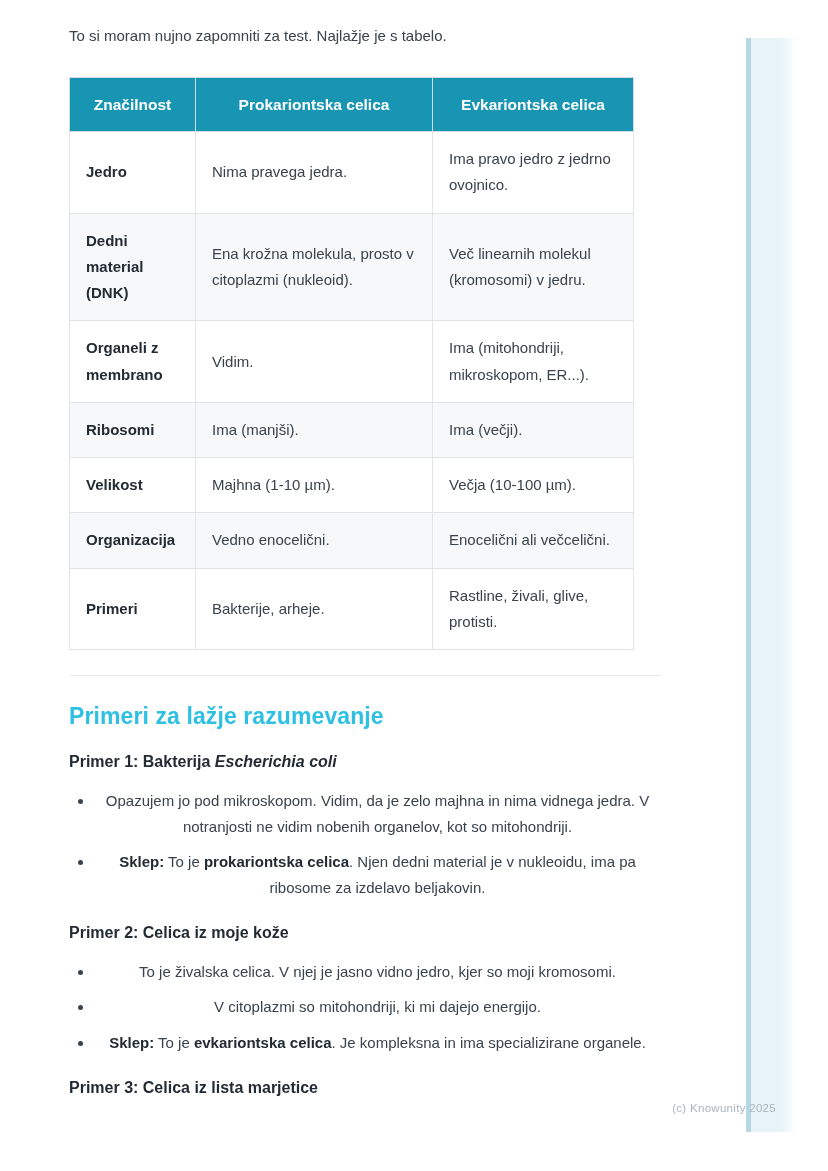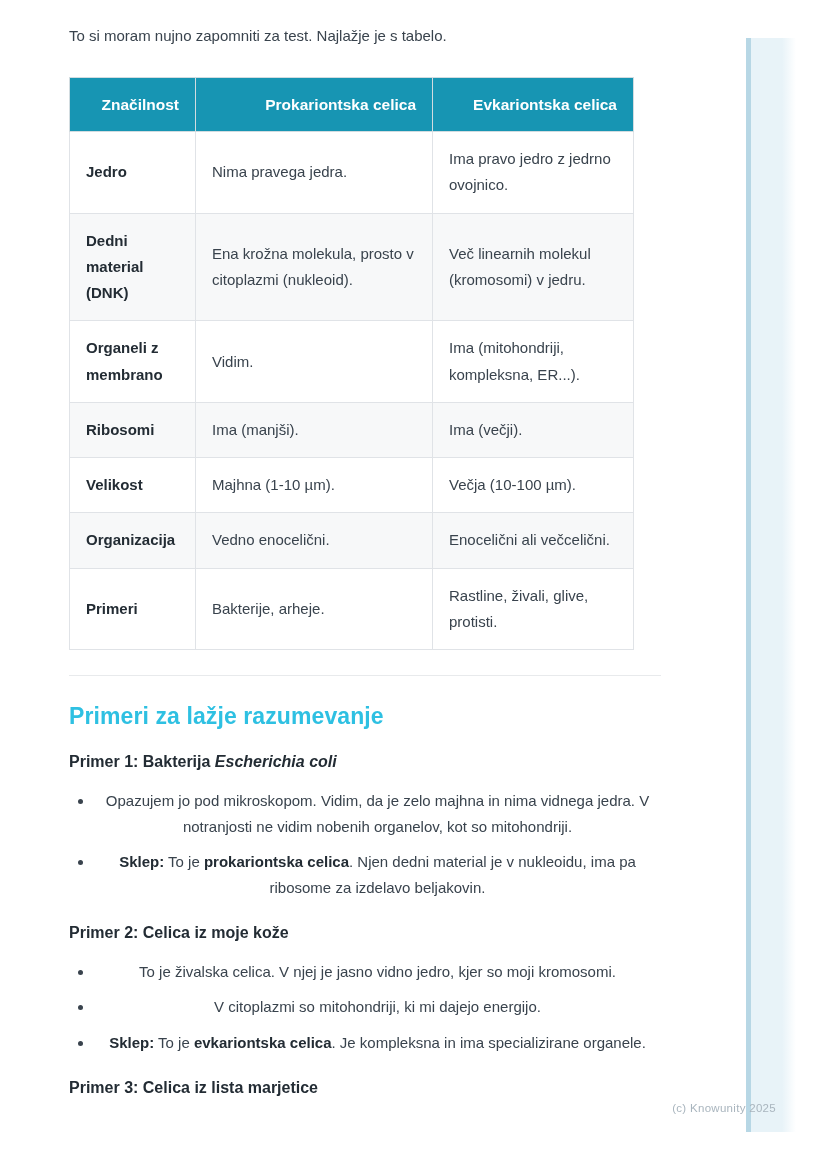--- a/index.html
+++ b/index.html
@@ -20,21 +20,21 @@
     -webkit-font-smoothing:antialiased;
   }
   .content{position:absolute;left:69px;top:26px;width:592px;}
   .intro{margin:0 0 31px;font-size:15px;line-height:1.3;color:var(--text);}
   table.cmp{width:564px;border-collapse:collapse;table-layout:fixed;}
   table.cmp col.c1{width:126px;}
   table.cmp col.c2{width:237px;}
   table.cmp col.c3{width:201px;}
   table.cmp th{
     background:var(--header-bg);color:#ffffff;font-weight:700;font-size:15.5px;
-    text-align:right;padding:16px 16px;border:1px solid #d2dce0;line-height:1.4;
+    text-align:center;padding:16px 16px;border:1px solid #d2dce0;line-height:1.4;
   }
   table.cmp td{
     padding:14px 16px;font-size:15px;line-height:1.75;border:1px solid var(--border);
     vertical-align:middle;color:var(--text);background:#ffffff;word-wrap:break-word;
   }
   table.cmp td.feature{font-weight:700;color:var(--bold-text);}
   table.cmp tbody tr:nth-child(even) td{background:var(--alt-row);}
   hr.rule{border:0;border-top:1px solid #e8eaec;margin:25px 0 0;width:100%;}
   h2.examples{font-size:23px;font-weight:700;color:var(--heading-accent);margin:27px 0 0;letter-spacing:0.1px;}
   .section h4{font-size:16px;font-weight:700;color:var(--bold-text);margin:21px 0 0;line-height:1.35;}
@@ -81,21 +81,21 @@
             <td>Ima pravo jedro z jedrno ovojnico.</td>
           </tr>
           <tr>
             <td class="feature">Dedni material (DNK)</td>
             <td>Ena krožna molekula, prosto v citoplazmi (nukleoid).</td>
             <td>Več linearnih molekul (kromosomi) v jedru.</td>
           </tr>
           <tr>
             <td class="feature">Organeli z membrano</td>
             <td>Vidim.</td>
-            <td>Ima (mitohondriji, kompleksna, ER...).</td>
+            <td>Ima (mitohondriji, mikroskopom, ER...).</td>
           </tr>
           <tr>
             <td class="feature">Ribosomi</td>
             <td>Ima (manjši).</td>
             <td>Ima (večji).</td>
           </tr>
           <tr>
             <td class="feature">Velikost</td>
             <td>Majhna (1-10 µm).</td>
             <td>Večja (10-100 µm).</td>

